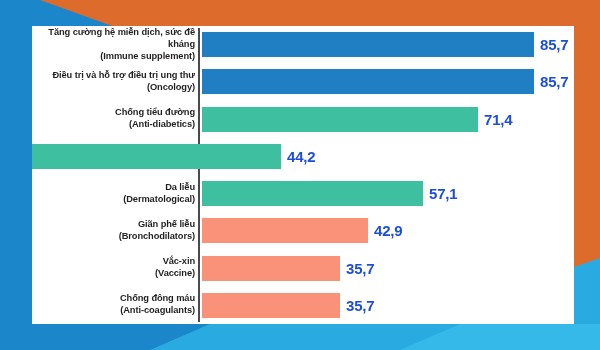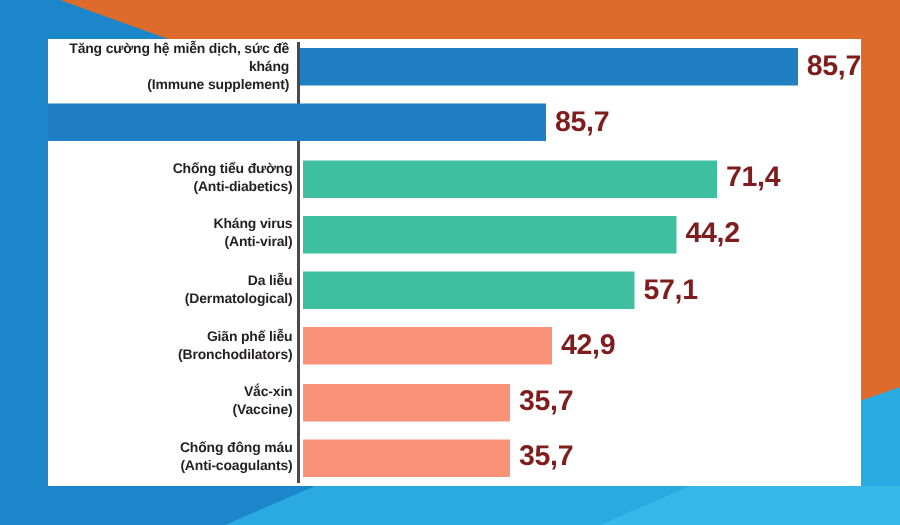--- a/index.html
+++ b/index.html
@@ -157,23 +157,23 @@
     display: flex;
     align-items: center;
   }
 
   .bar {
     height: 25px;
     position: relative;
   }
 
   .bar-value {
-    font-size: 19px;
+    font-size: 15px;
     font-weight: bold;
-    color: #7f1d1d;
+    color: #1d4ed8;
     margin-left: 6px;
     letter-spacing: -0.2px;
     white-space: nowrap;
   }
 </style>
 </head>
 <body>
 
 <div id="frame">
 
@@ -193,36 +193,36 @@
       <div class="rows" id="rows">
           <div class="row">
             <div class="cat-label">Tăng cường hệ miễn dịch, sức đề kháng
 (Immune supplement)</div>
             <div class="bar-area">
               <div class="bar" style="width: 332px; background: rgb(31, 127, 194);"></div>
               <div class="bar-value">85,7</div>
             </div>
           </div>
           <div class="row">
+            <div class="cat-label">Điều trị và hỗ trợ điều trị ung thư
+(Oncology)</div>
             <div class="bar-area">
               <div class="bar" style="width: 332px; background: rgb(31, 127, 194);"></div>
               <div class="bar-value">85,7</div>
             </div>
           </div>
           <div class="row">
             <div class="cat-label">Chống tiểu đường
 (Anti-diabetics)</div>
             <div class="bar-area">
               <div class="bar" style="width: 276px; background: rgb(62, 191, 160);"></div>
               <div class="bar-value">71,4</div>
             </div>
           </div>
           <div class="row">
-            <div class="cat-label">Kháng virus
-(Anti-viral)</div>
             <div class="bar-area">
               <div class="bar" style="width: 249px; background: rgb(62, 191, 160);"></div>
               <div class="bar-value">44,2</div>
             </div>
           </div>
           <div class="row">
             <div class="cat-label">Da liễu
 (Dermatological)</div>
             <div class="bar-area">
               <div class="bar" style="width: 221px; background: rgb(62, 191, 160);"></div>

